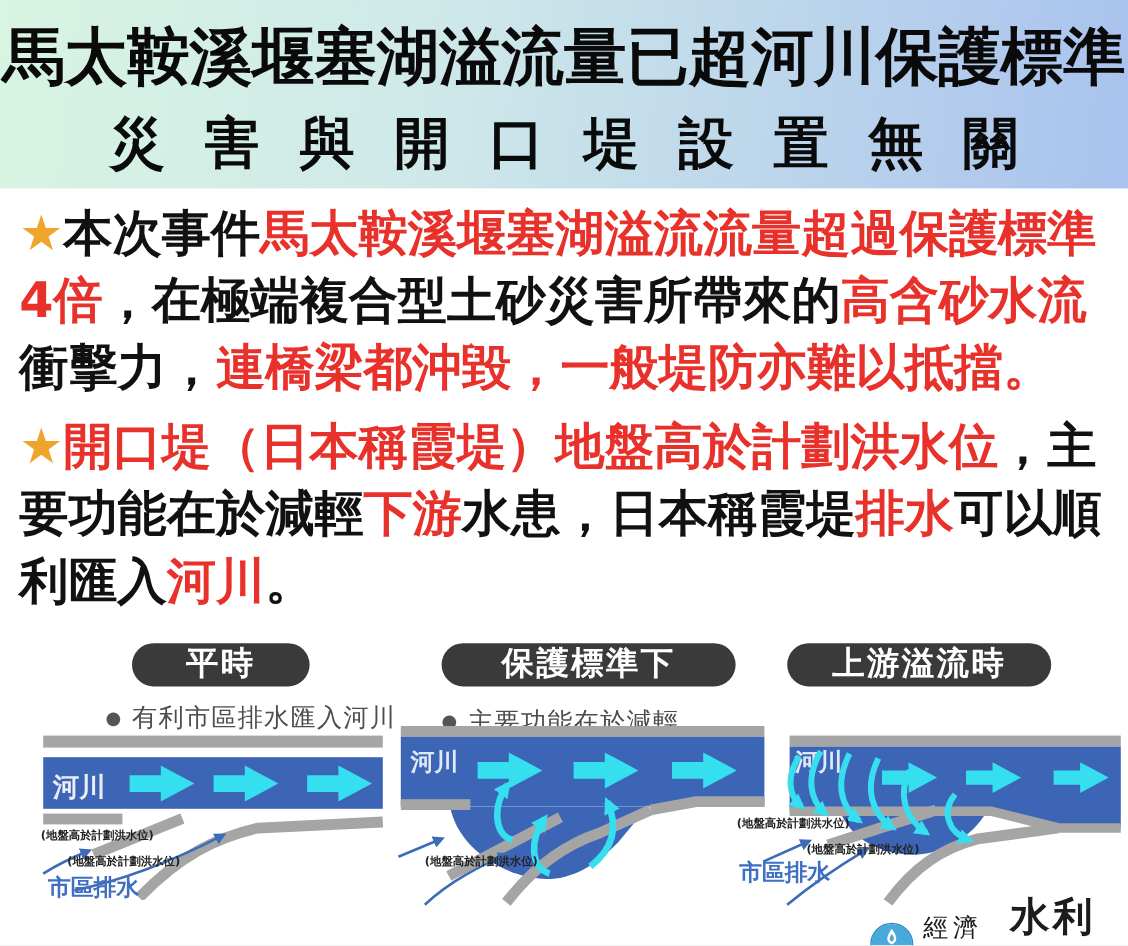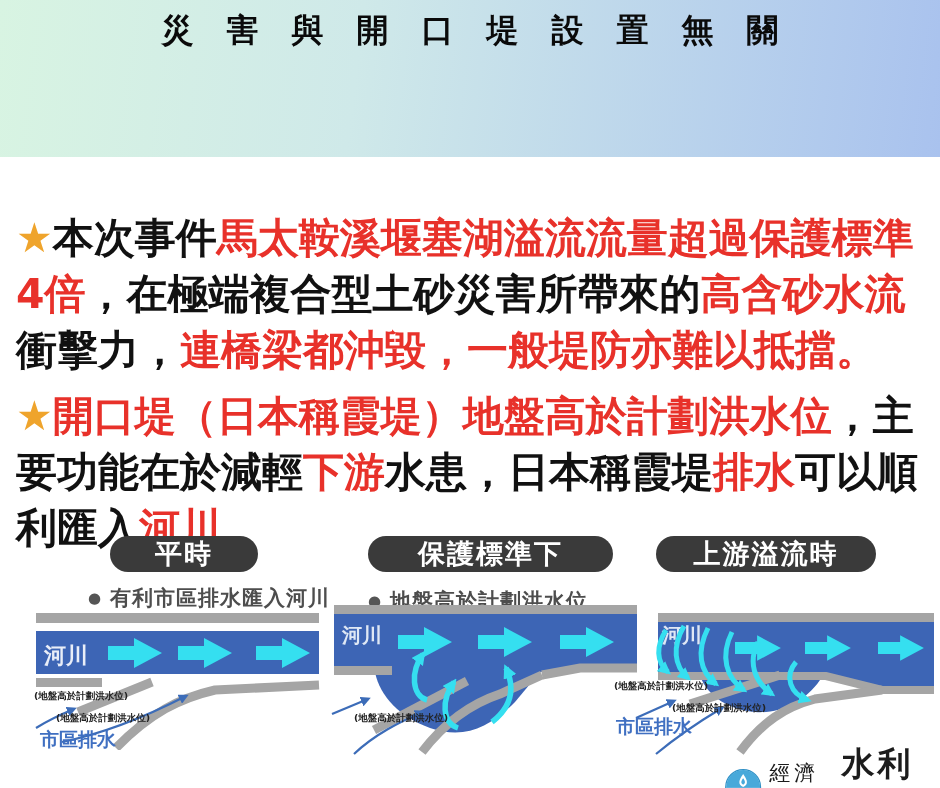--- a/index.html
+++ b/index.html
@@ -8,44 +8,44 @@
     font-family:"DejaVu Sans","Liberation Sans",sans-serif;overflow:hidden;
     margin:0 auto;
   }
   
   .hdr{
     position:absolute;top:0;left:0;width:940px;height:157px;
     background:linear-gradient(97deg,#d8f4e2 0%,#cfe9e9 38%,#a9c2ee 100%);
     text-align:center;color:#0a0a0a;
   }
   .hdr-l1{font-size:52px;font-weight:bold;line-height:84px;margin-top:6px;letter-spacing:0px;white-space:nowrap;}
-  .hdr-l2{font-size:32px;font-weight:bold;line-height:60px;letter-spacing:33px;text-indent:33px;white-space:nowrap;}
+  .hdr-l2{font-size:46px;font-weight:bold;line-height:60px;letter-spacing:33px;text-indent:33px;white-space:nowrap;font-family:Liberation Serif, serif;}
   
   .para{
     position:absolute;left:16px;width:912px;
     font-size:41px;font-weight:bold;line-height:56px;
-    word-break:break-all;text-align:left;color:#111;margin-top:44px;
+    word-break:break-all;text-align:left;color:#111;
   }
   .p1{top:166px;}
   .p2{top:344px;}
   .seg-black{color:#111111;}
   .seg-red{color:#e8312a;}
   .seg-star{color:#efa42c;}
   
   .panels{position:absolute;top:530px;left:0;width:756px;height:263px;}
   .pill{
     position:absolute;top:6px;height:36px;background:#3a3a3a;color:#ffffff;
     border-radius:18px;font-size:27px;font-weight:bold;text-align:center;line-height:36px;
     letter-spacing:2px;
   }
   .pill1{left:110px;width:148px;}
   .pill2{left:368px;width:245px;}
   .pill3{left:656px;width:220px;}
   .bullet{
-    position:absolute;font-size:21px;font-weight:bold;color:#4d4d4d;letter-spacing:1px;
+    position:absolute;font-size:21px;font-weight:normal;color:#4d4d4d;letter-spacing:1px;
     white-space:nowrap;
   }
   .bullet .dot{font-size:15px;vertical-align:2px;margin-right:8px;color:#555;}
   .bullet1{left:88px;top:54px;}
   .bullet2{left:368px;top:57px;}
   .dg{position:absolute;}
   .dg1{left:20px;top:78px;}
   .dg2{left:330px;top:72px;}
   .dg3{left:600px;top:72px;}
   
@@ -55,35 +55,36 @@
   }
   .logo-org{font-size:21px;letter-spacing:4px;margin-left:7px;}
   .logo-agency{font-size:33px;font-weight:bold;letter-spacing:3px;margin-left:4px;}
 </style>
 </head>
 <body>
 
 <div class="poster">
 
   <div class="hdr">
+    <div class="hdr-l1">馬太鞍溪堰塞湖溢流量已超河川保護標準</div>
     <div class="hdr-l2">災害與開口堤設置無關</div>
   </div>
 
   <div class="para p1"><span class="seg-star">★</span><span class="seg-black">本次事件</span><span class="seg-red">馬太鞍溪堰塞湖溢流流量超過保護標準4倍</span><span class="seg-black">，在極端複合型土砂災害所帶來的</span><span class="seg-red">高含砂水流</span><span class="seg-black">衝擊力，</span><span class="seg-red">連橋梁都沖毀，一般堤防亦難以抵擋。</span></div>
 
   <div class="para p2"><span class="seg-star">★</span><span class="seg-red">開口堤（日本稱霞堤）地盤高於計劃洪水位</span><span class="seg-black">，主要功能在於減輕</span><span class="seg-red">下游</span><span class="seg-black">水患，日本稱霞堤</span><span class="seg-red">排水</span><span class="seg-black">可以順利匯入</span><span class="seg-red">河川</span><span class="seg-black">。</span></div>
 
   <div class="panels">
 
     <div class="pill pill1">平時</div>
     <div class="pill pill2">保護標準下</div>
     <div class="pill pill3">上游溢流時</div>
 
     <div class="bullet bullet1"><span class="dot">●</span><span>有利市區排水匯入河川</span></div>
-    <div class="bullet bullet2"><span class="dot">●</span><span>地盤高於計劃洪水位</span></div>
+    <div class="bullet bullet2"><span class="dot">●</span><span>主要功能在於減輕</span></div>
 
     <svg class="dg dg1" width="310" height="142" viewBox="0 0 310 142">
       <defs>
         <marker id="mc1" viewBox="0 0 10 10" refX="7" refY="5" markerWidth="13" markerHeight="13" orient="auto" markerUnits="userSpaceOnUse">
             <path d="M0 0 L10 5 L0 10 Z" fill="#35dff0"></path>
           </marker>
         <marker id="mb1" viewBox="0 0 10 10" refX="7" refY="5" markerWidth="10" markerHeight="10" orient="auto" markerUnits="userSpaceOnUse">
             <path d="M0 0 L10 5 L0 10 Z" fill="#3c6cb8"></path>
           </marker>
       </defs>

